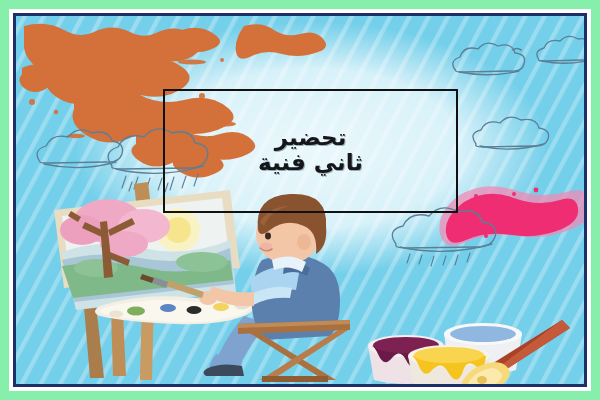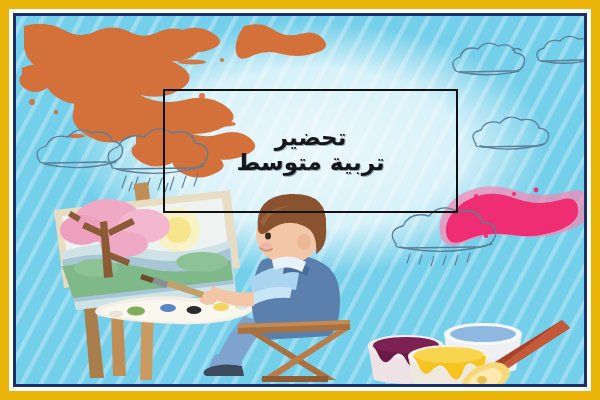--- a/index.html
+++ b/index.html
@@ -3,21 +3,21 @@
 <meta charset="utf-8">
 <style>
   html,body{margin:0;padding:0;}
   body{
     width:600px;height:400px;overflow:hidden;
     font-family:"DejaVu Sans","Liberation Sans",sans-serif;
     background:#ffffff;
   }
   #poster{
     position:relative;width:600px;height:400px;box-sizing:border-box;
-    background:#eab308; 
+    background:#86efac; 
     padding:9px;
   }
   #white-gap{
     position:absolute;inset:9px;background:#ffffff;
   }
   #inner-line{
     position:absolute;inset:13px;background:#1b3066;
   }
   #scene{
     position:absolute;inset:16px;overflow:hidden;
@@ -281,17 +281,17 @@
         <path d="M546 304 l8 8 l-74 48 l-9 -9 z" fill="#a8432a"></path>
         <path d="M546 304 l8 8 l-74 48 l-4 -4 z" fill="#c45a3a"></path>
         <path d="M478 346 q-18 2 -28 14 q-10 12 4 16 q16 4 30 -6 q14 -10 8 -18 q-4 -6 -14 -6 z" fill="#f7d97a"></path>
         <path d="M476 352 q-14 2 -22 12 q-6 8 4 10 q12 2 22 -6 q10 -8 4 -12 q-3 -4 -8 -4 z" fill="#fbe9ae"></path>
         <ellipse cx="466" cy="364" rx="5" ry="4" fill="#e8c05a"></ellipse>
       </g>
     </svg>
 
     <div id="title-box">
       <div class="t-line" id="t1">تحضير</div>
-      <div class="t-line" id="t2">تربية متوسط</div>
+      <div class="t-line" id="t2">ثاني فنية</div>
     </div>
 
   </div>
 </div>
 
 </body></html>

